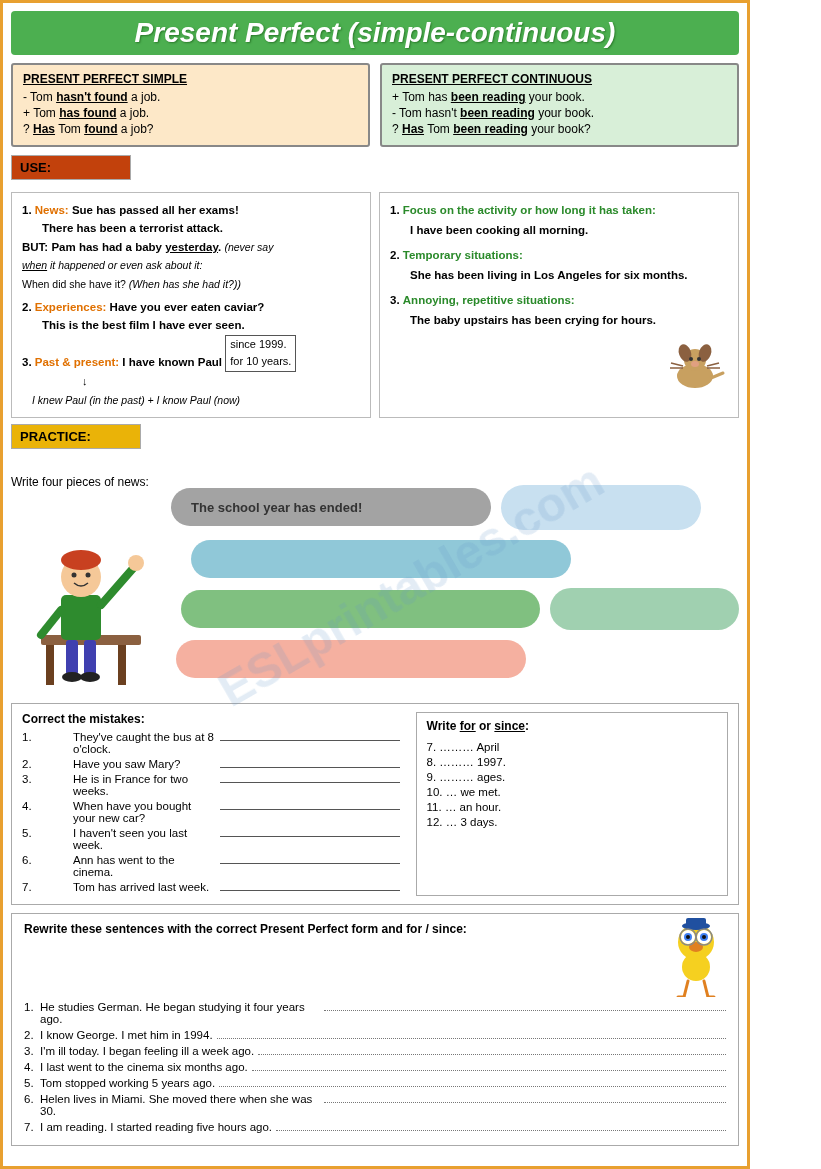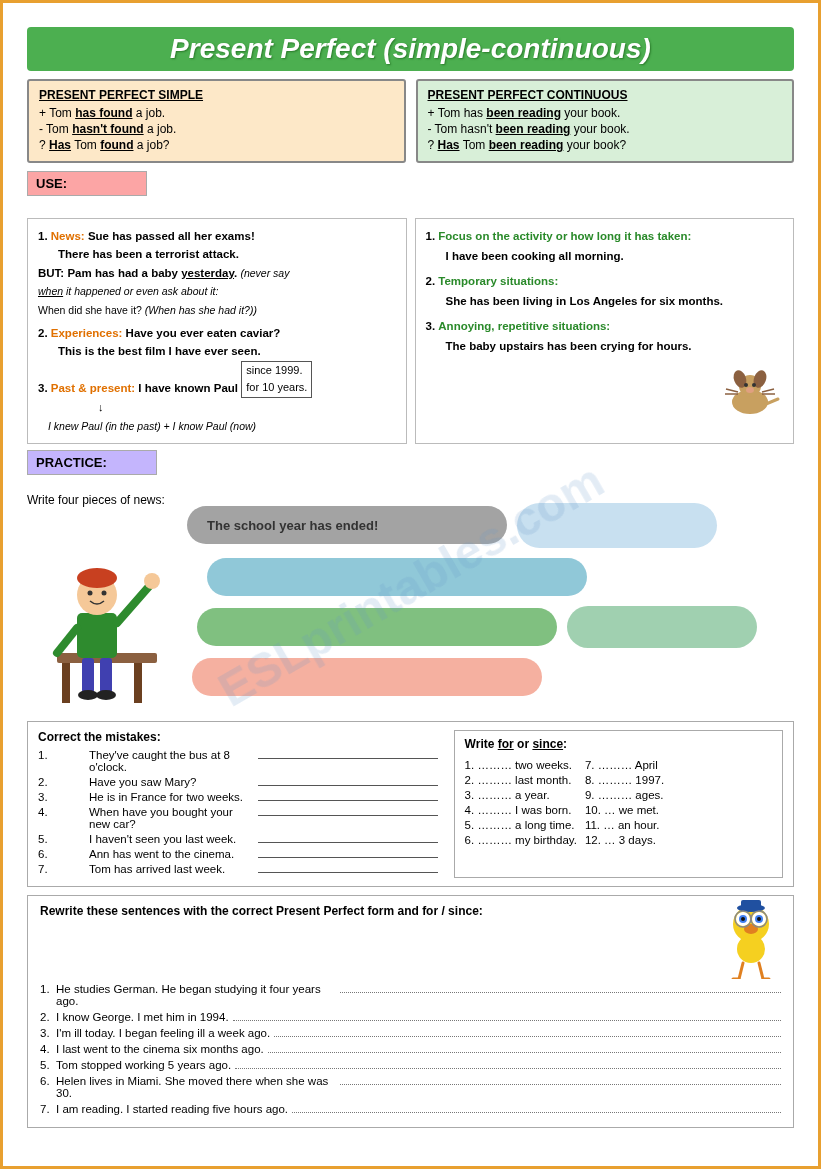--- a/index.html
+++ b/index.html
@@ -4,24 +4,24 @@
   <style>
     * { box-sizing: border-box; margin: 0; padding: 0; }
     body {
       font-family: Arial, sans-serif;
       font-size: 12px;
       background: #fff;
       width: 821px;
       min-height: 1169px;
     }
     .page {
-      width: 821px;
+      width: 750px;
       min-height: 1169px;
       border: 3px solid #e8a030;
-      padding: 24px;
+      padding: 8px;
       background: #fff;
     }
     .title {
       background: #4caf50;
       color: #fff;
       font-size: 28px;
       font-weight: bold;
       font-style: italic;
       text-align: center;
       padding: 6px 10px;
@@ -55,25 +55,25 @@
       font-size: 12px;
       margin-bottom: 4px;
     }
     .box-line {
       font-size: 12px;
       margin: 2px 0;
     }
     .bold { font-weight: bold; }
     .underline { text-decoration: underline; }
     .use-bar {
-      background: #fca5a5;
+      background: #c2410c;
       padding: 4px 8px;
       font-weight: bold;
       font-size: 13px;
-      margin-bottom: 18px;
+      margin-bottom: 8px;
       border: 1px solid #aaa;
       display: inline-block;
       min-width: 120px;
     }
     .use-section {
       display: flex;
       gap: 8px;
       margin-bottom: 6px;
     }
     .use-left {
@@ -91,25 +91,25 @@
       background: #fff;
       font-size: 11.5px;
       line-height: 1.7;
     }
     .orange { color: #e07000; font-weight: bold; }
     .green { color: #2a8a2a; font-weight: bold; }
     .italic { font-style: italic; }
     .small { font-size: 10.5px; }
     .indent { margin-left: 20px; }
     .practice-bar {
-      background: #c4b5fd;
+      background: #eab308;
       padding: 4px 8px;
       font-weight: bold;
       font-size: 13px;
-      margin-bottom: 12px;
+      margin-bottom: 20px;
       border: 1px solid #aaa;
       display: inline-block;
       min-width: 130px;
     }
     .practice-section {
       margin-bottom: 8px;
       position: relative;
       min-height: 220px;
     }
     .write-news {
@@ -249,24 +249,24 @@
 
 <div class="page">
 
   <div class="title">Present Perfect (simple-continuous)</div>
 
   <div class="top-boxes">
 
     <div class="simple-box">
       <div class="box-title">PRESENT PERFECT SIMPLE</div>
       <div class="box-line">
+        - Tom <span class="bold underline">hasn't found</span> a job.
+      </div>
+      <div class="box-line">
         + Tom <span class="bold underline">has found</span> a job.
-      </div>
-      <div class="box-line">
-        - Tom <span class="bold underline">hasn't found</span> a job.
       </div>
       <div class="box-line">
         ? <span class="bold underline">Has</span> Tom <span class="bold underline">found</span> a job?
       </div>
     </div>
 
     <div class="continuous-box">
       <div class="box-title">PRESENT PERFECT CONTINUOUS</div>
       <div class="box-line">
         + Tom has <span class="bold underline">been reading</span> your book.
@@ -445,28 +445,20 @@
         <span class="mistake-num">7.</span>
         <span class="mistake-text">Tom has arrived last week.</span>
         <span class="mistake-line-blank"></span>
       </div>
     </div>
 
     <div class="mistakes-right">
       <div class="for-since-title">Write <span class="underline bold">for</span> or <span class="underline bold">since</span>:</div>
       <div style="display:flex; gap:8px;">
         <div>
-          <div class="for-since-row">1. ……… two weeks.</div>
-          <div class="for-since-row">2. ……… last month.</div>
-          <div class="for-since-row">3. ……… a year.</div>
-          <div class="for-since-row">4. ……… I was born.</div>
-          <div class="for-since-row">5. ……… a long time.</div>
-          <div class="for-since-row">6. ……… my birthday.</div>
-        </div>
-        <div>
           <div class="for-since-row">7. ……… April</div>
           <div class="for-since-row">8. ……… 1997.</div>
           <div class="for-since-row">9. ……… ages.</div>
           <div class="for-since-row">10. … we met.</div>
           <div class="for-since-row">11. … an hour.</div>
           <div class="for-since-row">12. … 3 days.</div>
         </div>
       </div>
     </div>
   </div>

